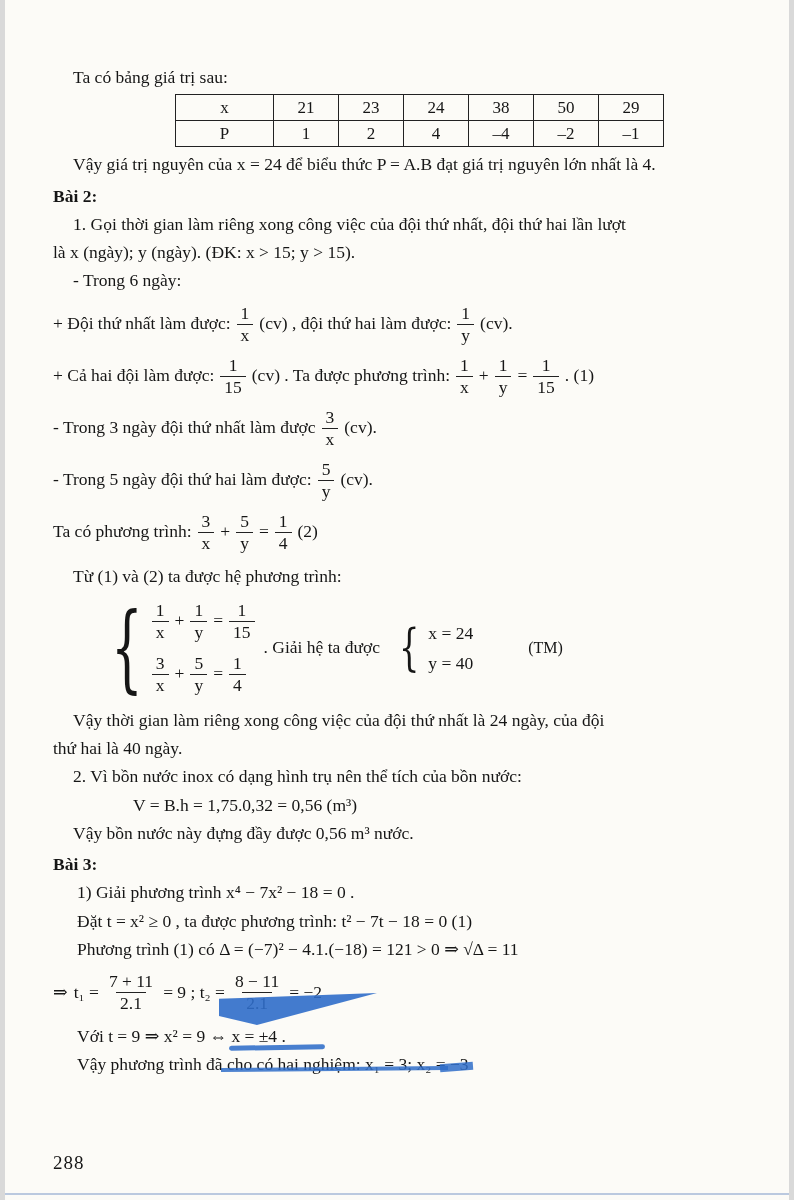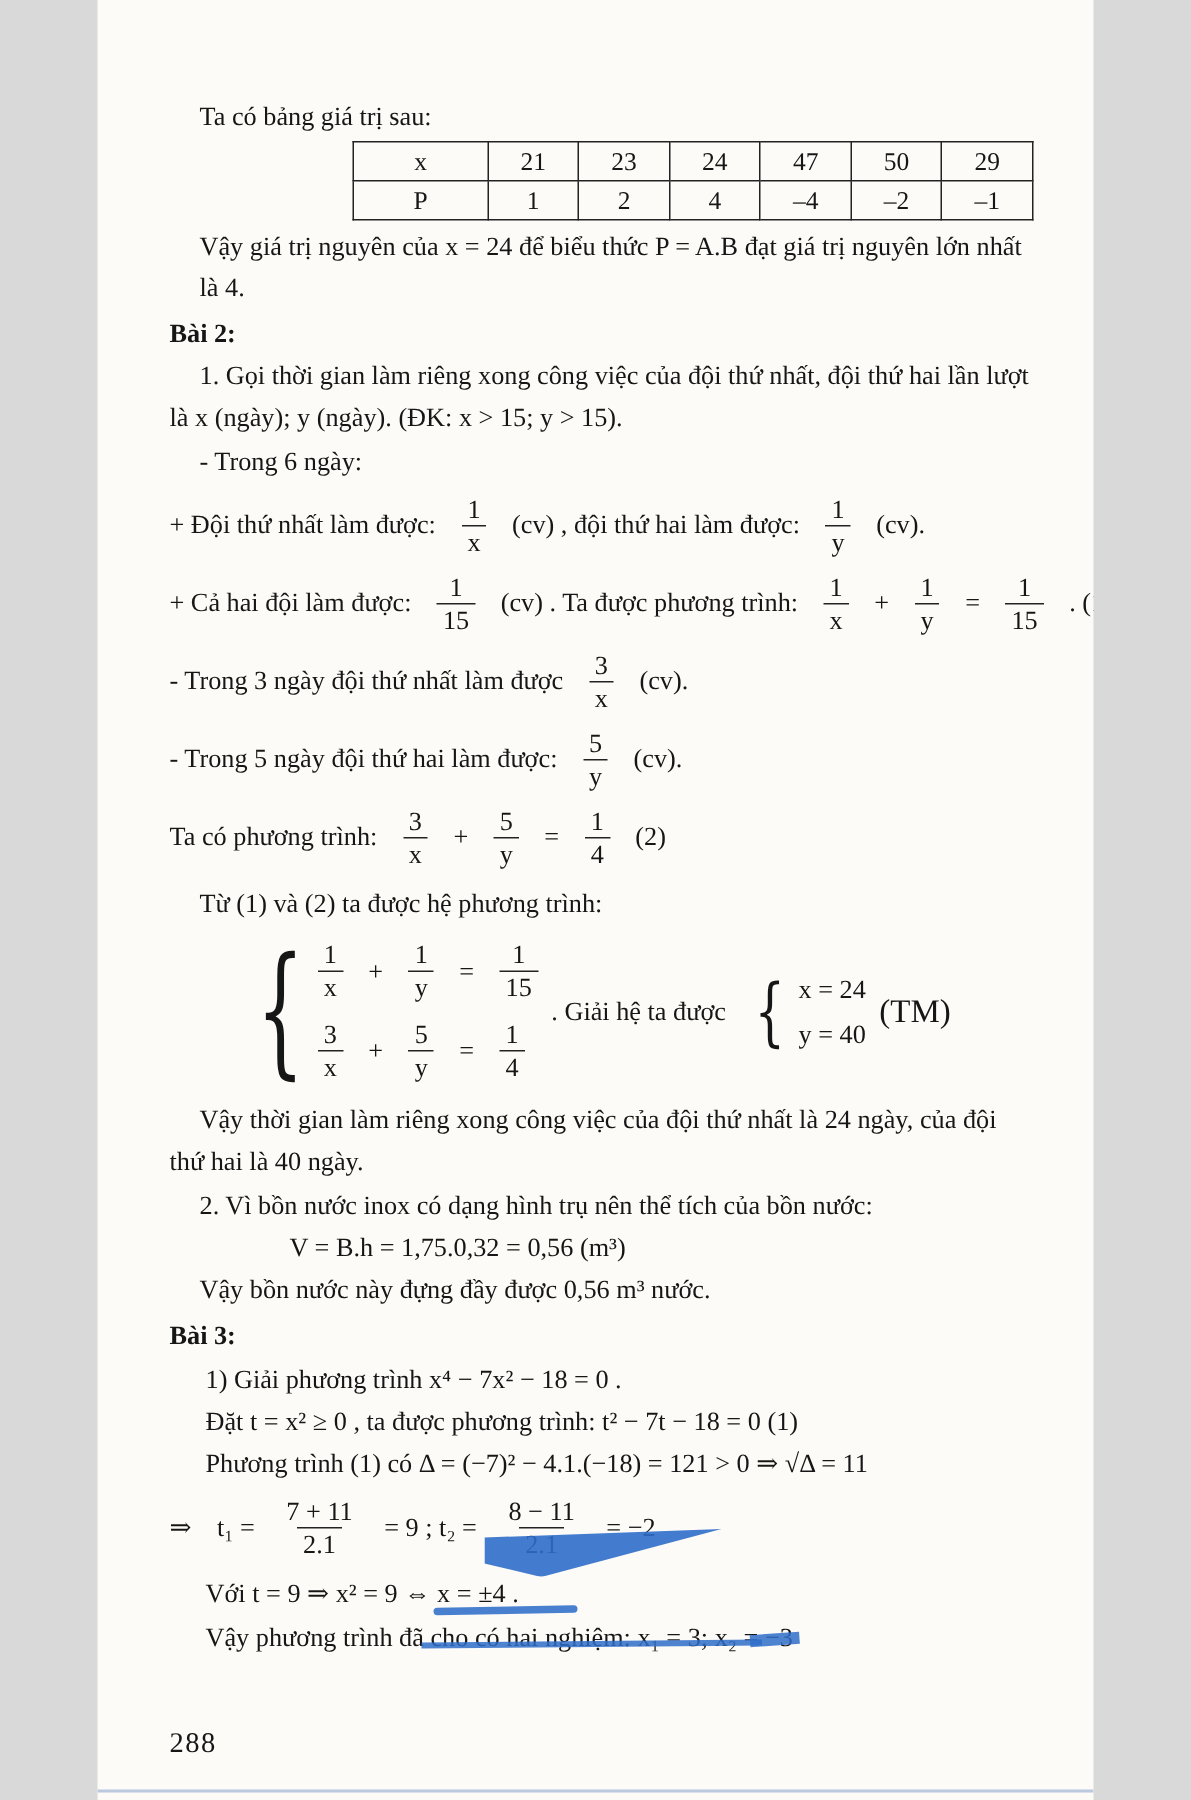--- a/index.html
+++ b/index.html
@@ -1,40 +1,40 @@
 <!DOCTYPE html>
 <html><head>
 <meta charset="utf-8">
 <style>
   html,body{margin:0;padding:0;background:#d9d9d9;}
-  .page{position:relative;width:664px;height:1200px;margin:0 auto;background:#fcfbf7;
+  .page{position:relative;width:784px;height:1200px;margin:0 auto;background:#fcfbf7;
         font-family:"Liberation Serif","DejaVu Serif",serif;font-size:17.5px;color:#161616;
         padding:62px 40px 0 48px;box-sizing:border-box;overflow:hidden;}
   .line{line-height:1.5;margin:2px 0;}
   .ind05{margin-left:8px;}
   .ind1{margin-left:20px;}
   .ind2{margin-left:24px;}
   .ind3{margin-left:80px;}
   .heading{font-weight:700;margin-top:5px;}
-  .mathline{display:flex;align-items:center;gap:17px;margin:9px 0;line-height:1.25;white-space:nowrap;}
+  .mathline{display:flex;align-items:center;gap:6px;margin:9px 0;line-height:1.25;white-space:nowrap;}
   .mathline.m0{margin:3px 0;}
   .frac{display:inline-flex;flex-direction:column;align-items:center;text-align:center;line-height:1.2;}
   .frac .num{padding:0 4px;}
   .frac .den{padding:0 4px;border-top:1.4px solid #222;}
   .vtable{border-collapse:collapse;margin:4px 0 4px 122px;}
   .vtable td{border:1.2px solid #222;text-align:center;height:25px;padding:0;font-size:17px;}
   .vtable td.c0{width:97px;}
   .vtable td.cv{width:64px;}
   .sysrow{display:flex;align-items:center;gap:9px;margin:8px 0 8px 58px;}
   .syscol{display:flex;flex-direction:column;gap:4px;}
   .brace{font-family:"DejaVu Serif",serif;color:#161616;line-height:1;}
   .brace.b1{font-size:50px;transform:scaleY(1.9);}
   .brace.b2{font-size:32px;transform:scaleY(1.55);margin-left:10px;}
   .sols div{line-height:1.5;}
-  .tm{font-size:22px;}
+  .tm{font-size:16px;margin-left:46px;}
   .pgnum{position:absolute;left:48px;bottom:26px;font-size:19px;letter-spacing:1px;font-family:Liberation Serif, serif;}
   .bottom-line{position:absolute;left:0;bottom:5px;width:100%;height:2px;background:#8fa8cf;opacity:.6;}
   .rel{position:relative;}
   .pen-swoosh{position:absolute;left:-12px;top:22px;width:158px;height:32px;background:#2f6dc9;opacity:.9;
               clip-path:polygon(0 18%,100% 0,24% 100%,0 72%);pointer-events:none;}
   .hl-under{position:relative;}
   .hl-under::after{content:"";position:absolute;left:-2px;right:-48px;bottom:-4px;height:5px;background:#2f6dc9;
                    opacity:.88;transform:rotate(-1deg);border-radius:3px;}
   .hl-strike{position:relative;text-align:right;}
   .hl-strike::after{content:"";position:absolute;left:-6px;right:-2px;bottom:3px;height:4px;background:#2f6dc9;
@@ -50,21 +50,21 @@
 
   <div class="line ind1">Ta có bảng giá trị sau:</div>
 
   <table class="vtable">
     <tbody>
         <tr>
       <td class="c0">x</td>
       <td class="cv">21</td>
       <td class="cv">23</td>
       <td class="cv">24</td>
-      <td class="cv">47</td>
+      <td class="cv">38</td>
       <td class="cv">50</td>
       <td class="cv">29</td>
     </tr>
     <tr>
       <td class="c0">P</td>
       <td class="cv">1</td>
       <td class="cv">2</td>
       <td class="cv">4</td>
       <td class="cv">–4</td>
       <td class="cv">–2</td>

